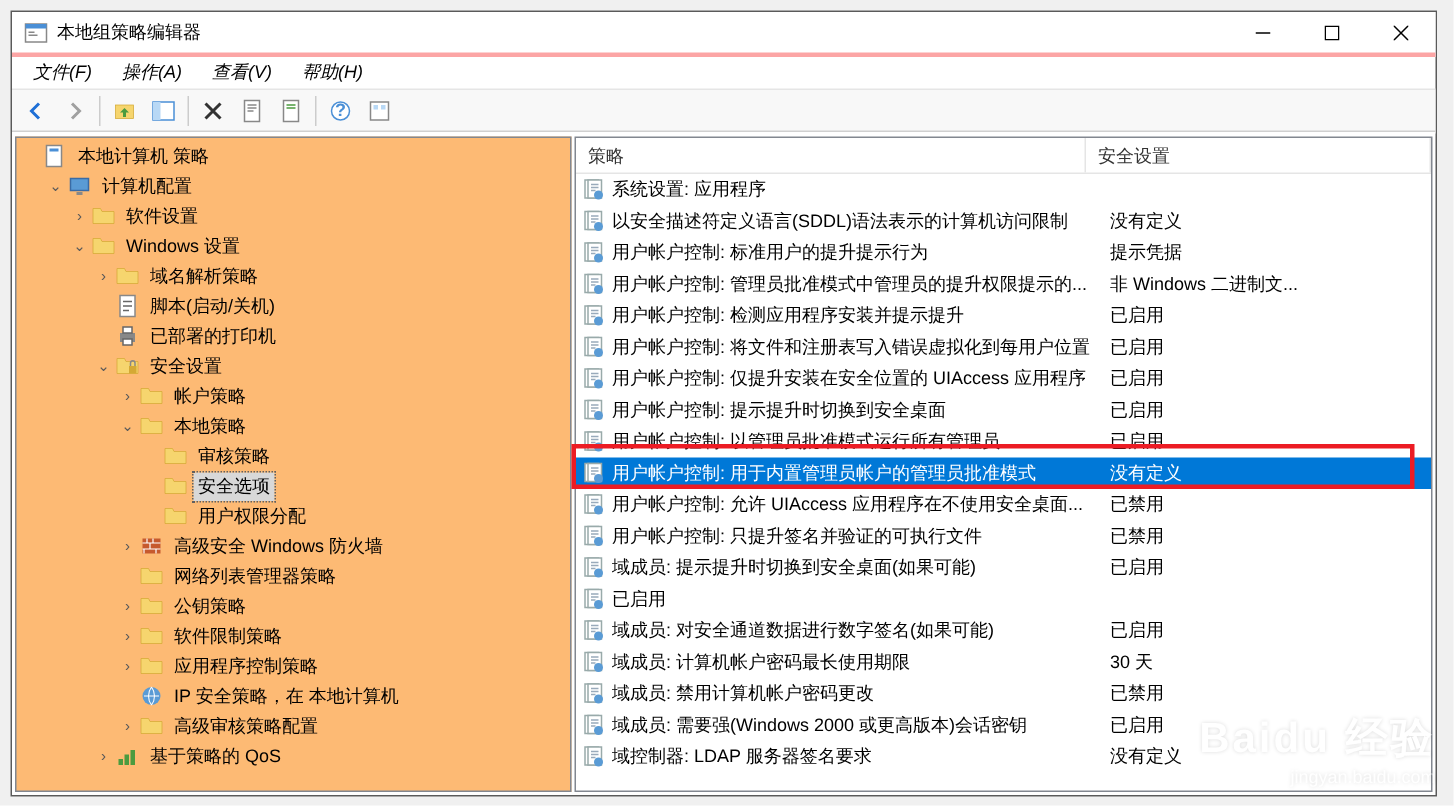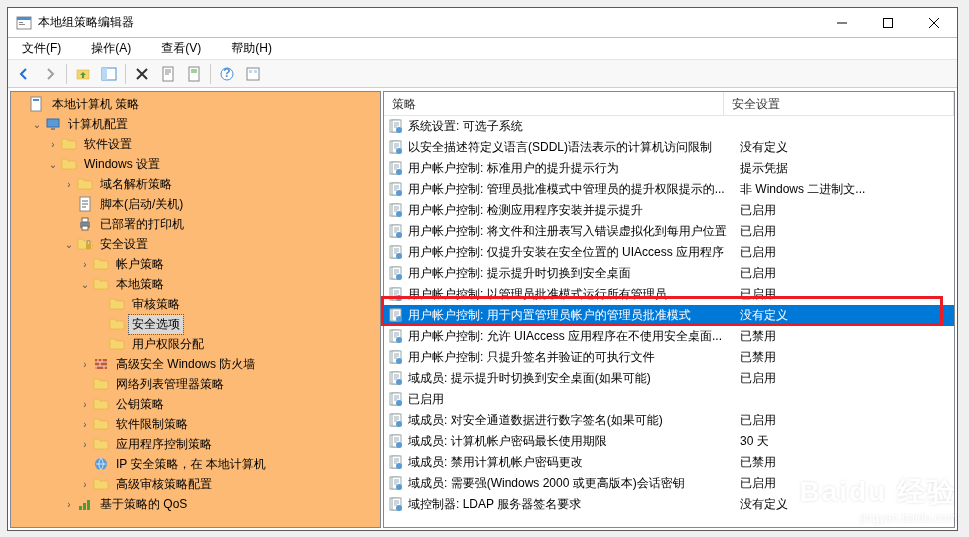--- a/index.html
+++ b/index.html
@@ -1,23 +1,23 @@
 <!DOCTYPE html>
 <html><head>
 <meta charset="utf-8">
 <style>
 * { box-sizing: border-box; margin: 0; padding: 0; font-family: "Microsoft YaHei", "Segoe UI", sans-serif; font-size: 12px; }
 body { background: #f0f0f0; width: 969px; height: 537px; overflow: hidden; position: relative; }
 .window { background: #fff; border: 1px solid #5a5a5a; width: 951px; height: 524px; margin: 7px 0 0 7px; display: flex; flex-direction: column; }
-.titlebar { height: 30px; display: flex; align-items: center; padding: 0 0 0 8px; background: #fff; border-bottom: 1px solid #fca5a5; }
+.titlebar { height: 30px; display: flex; align-items: center; padding: 0 0 0 8px; background: #fff; border-bottom: 3px solid #fca5a5; }
 .titlebar-icon { width: 16px; height: 16px; margin-right: 6px; }
 .titlebar-title { flex: 1; color: #000; }
 .win-btns { display: flex; height: 100%; }
 .win-btn { width: 46px; display: flex; align-items: center; justify-content: center; color: #000; }
-.menubar { height: 22px; display: flex; align-items: flex-start; padding: 0 6px; gap: 14px; border-bottom: 1px solid #e5e5e5; }
+.menubar { height: 22px; display: flex; align-items: flex-start; padding: 0 6px; gap: 4px; border-bottom: 1px solid #e5e5e5; font-style: italic; }
 .menu-item { padding: 2px 8px; }
 .toolbar { height: 28px; display: flex; align-items: center; padding: 0 4px; gap: 2px; border-bottom: 1px solid #d0d0d0; background: #f8f8f8; }
 .tool-btn { width: 24px; height: 24px; display: flex; align-items: center; justify-content: center; border-radius: 2px; }
 .tool-sep { width: 1px; height: 20px; background: #ccc; margin: 0 2px; }
 .content { flex: 1; display: flex; border-top: 1px solid #fff; overflow: hidden; }
 .tree-pane { width: 371px; border: 1px solid #828790; margin: 2px; background: #fdba74; overflow: auto; padding: 2px 0; }
 .list-pane { flex: 1; border: 1px solid #828790; margin: 2px 2px 2px 0; background: #fff; display: flex; flex-direction: column; overflow: hidden; }
 .tree-row { display: flex; align-items: center; height: 20px; white-space: nowrap; padding-right: 8px; }
 .tree-row.selected .tree-label { background: #d8d8d8; outline: 1px dotted #606060; }
 .exp { width: 16px; display: flex; justify-content: center; align-items: center; color: #595959; font-size: 10px; flex-shrink: 0; }
@@ -299,21 +299,21 @@
         <div class="col-h col-setting">安全设置</div>
       </div>
       <div class="list-body" id="list-body">
           <div class="list-row">
             <svg class="list-icon" viewBox="0 0 16 16">
               <rect x="2" y="1" width="9" height="12" fill="#fff" stroke="#9aa"></rect>
               <rect x="4" y="1" width="9" height="12" fill="#fff" stroke="#9aa"></rect>
               <path d="M6 4h5M6 6h5M6 8h3" stroke="#9ab"></path>
               <circle cx="11" cy="11" r="3" fill="#5a9bd5"></circle>
             </svg>
-            <span class="list-policy">系统设置: 可选子系统</span>
+            <span class="list-policy">系统设置: 应用程序</span>
             <span class="list-setting"></span>
           </div>
           <div class="list-row">
             <svg class="list-icon" viewBox="0 0 16 16">
               <rect x="2" y="1" width="9" height="12" fill="#fff" stroke="#9aa"></rect>
               <rect x="4" y="1" width="9" height="12" fill="#fff" stroke="#9aa"></rect>
               <path d="M6 4h5M6 6h5M6 8h3" stroke="#9ab"></path>
               <circle cx="11" cy="11" r="3" fill="#5a9bd5"></circle>
             </svg>
             <span class="list-policy">以安全描述符定义语言(SDDL)语法表示的计算机访问限制</span>

